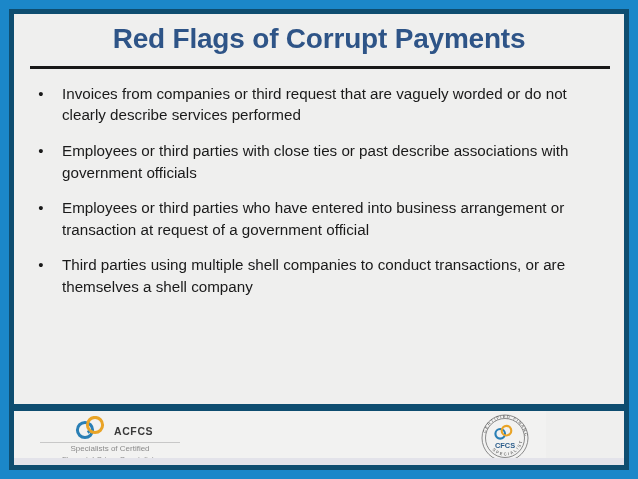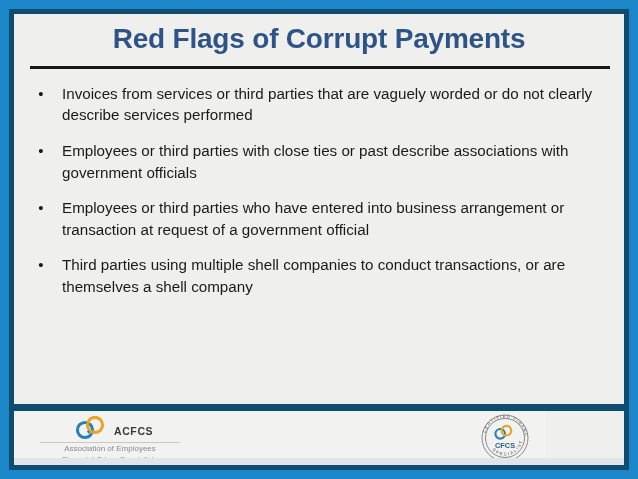--- a/index.html
+++ b/index.html
@@ -192,21 +192,21 @@
   <div class="content-area">
 
     <h1 class="title">Red Flags of Corrupt Payments</h1>
 
     <div class="title-rule"></div>
 
     <ul class="bullets">
 
       <li class="bullet">
         <span class="bullet-marker">•</span>
-        <span class="bullet-text">Invoices from services or third parties that are vaguely worded or do not clearly describe services performed</span>
+        <span class="bullet-text">Invoices from companies or third request that are vaguely worded or do not clearly describe services performed</span>
       </li>
 
       <li class="bullet">
         <span class="bullet-marker">•</span>
         <span class="bullet-text">Employees or third parties with close ties or past describe associations with government officials</span>
       </li>
 
       <li class="bullet">
         <span class="bullet-marker">•</span>
         <span class="bullet-text">Employees or third parties who have entered into business arrangement or transaction at request of a government official</span>
@@ -232,21 +232,21 @@
           <circle cx="23" cy="9" r="7.6" fill="none" stroke="#e9a427" stroke-width="3"></circle>
           <path d="M 17.2 15.2 A 7.6 7.6 0 0 1 15.6 16.4" fill="none" stroke="#2a7fb5" stroke-width="3"></path>
         </svg>
       </div>
 
       <div class="acfcs-word">ACFCS</div>
 
       <div class="acfcs-rule"></div>
 
       <div class="acfcs-tag">
-        <div>Association of Employees</div>
+        <div>Specialists of Certified</div>
         <div>Financial Crime Specialists</div>
       </div>
     </div>
 
     <div class="cfcs-seal">
       <svg width="54" height="54" viewBox="0 0 54 54">
         <defs>
           <path id="arcTop" d="M 7,27 A 20,20 0 0 1 47,27"></path>
           <path id="arcBot" d="M 9.5,27 A 17.5,17.5 0 0 0 44.5,27"></path>
         </defs>

